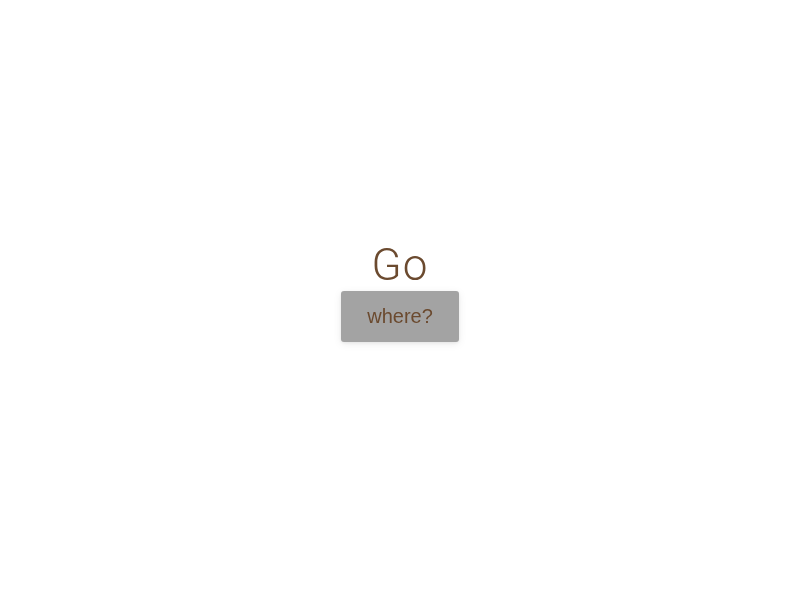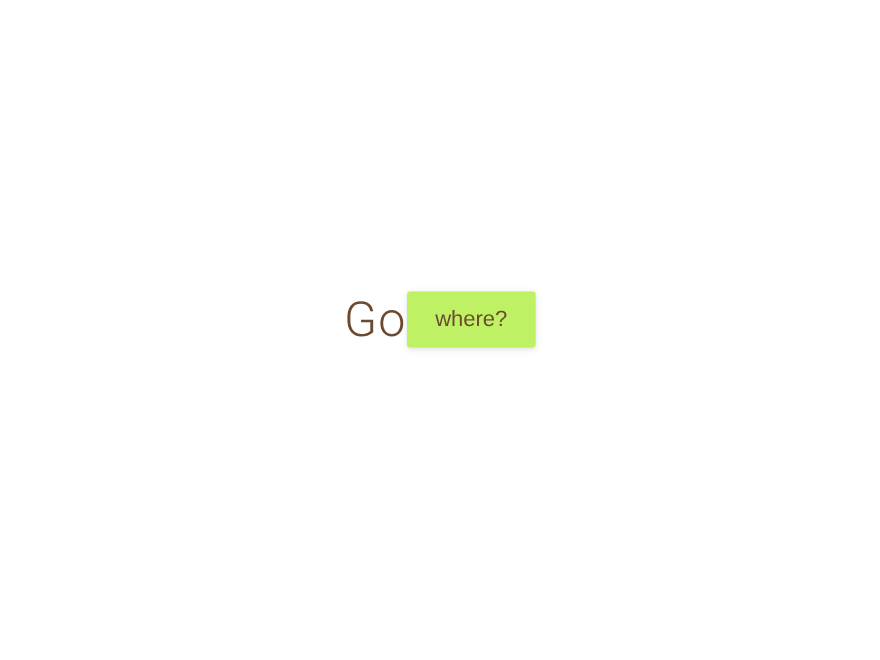--- a/index.html
+++ b/index.html
@@ -18,33 +18,33 @@
       justify-content: center;
       gap: 50px;
     }
     .title {
       font-size: 44px;
       font-weight: 300;
       color: #6b4a2f;
       letter-spacing: 1px;
     }
     .button {
-      background: #bef264;
+      background: #a3a3a3;
       color: #6b4a2f;
       font-size: 20px;
       font-weight: 300;
       padding: 14px 26px;
       border: none;
       border-radius: 3px;
       box-shadow: 0 2px 8px rgba(0,0,0,0.08), 0 1px 3px rgba(0,0,0,0.06);
       cursor: pointer;
     }
     .container {
       display: flex;
-      flex-direction: row;
+      flex-direction: column;
       align-items: center;
       transform: translateY(-10px);
     }
   </style>
 </head>
 <body>
 
 <div class="container">
   <div class="title">Go</div>
   <button class="button">where?</button>

